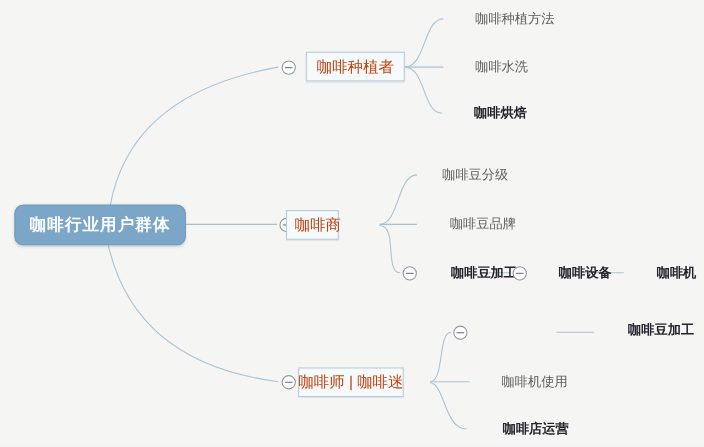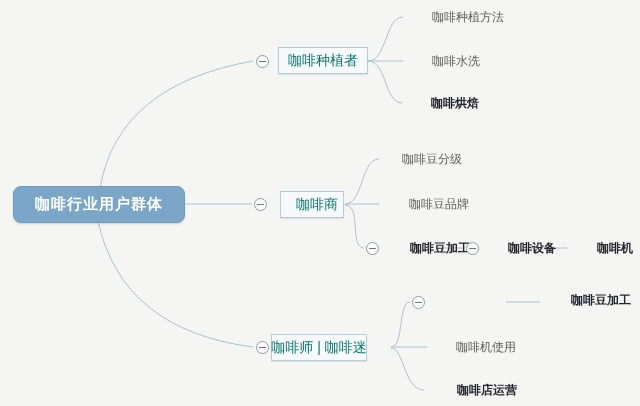--- a/index.html
+++ b/index.html
@@ -3,36 +3,36 @@
 <meta charset="utf-8">
 <style>
   html,body{margin:0;padding:0;}
   body{font-family:"Liberation Sans","DejaVu Sans",sans-serif;background:#e9e9e9;}
   #stage{
     position:relative;width:640px;height:406px;background:#f5f5f3;
     overflow:hidden;
   }
   #edges{position:absolute;left:0;top:0;width:640px;height:406px;}
   .rnode{
-    position:absolute;left:13px;top:186px;width:172px;height:37px;
+    position:absolute;left:13px;top:186px;width:156px;height:37px;
     background:#7ba6c8;border:1px solid #6f9bbd;border-radius:8px;
     display:flex;align-items:center;justify-content:center;
     color:#ffffff;font-size:15px;font-weight:bold;letter-spacing:1px;
     box-sizing:border-box;box-shadow:0 1px 2px rgba(80,110,140,.25);
     cursor:default;white-space:nowrap;
   }
   .bnode{
     position:absolute;height:27px;
     background:#f7fafc;border:1px solid #b7cbd8;border-radius:0;
     display:flex;align-items:center;justify-content:center;
-    color:#0f766e;font-size:14px;box-sizing:border-box;
+    color:#c2410c;font-size:14px;box-sizing:border-box;
     box-shadow:0 1px 1px rgba(120,150,170,.18);white-space:nowrap;
   }
   #b1{left:278px;top:47px;width:90px;}
-  #b2{left:280px;top:191px;width:64px;padding-left:10px;}
+  #b2{left:260px;top:191px;width:48px;padding-left:10px;}
   #b3{left:271px;top:334px;width:96px;}
   .leaf{
     position:absolute;transform:translateY(-50%);
     font-size:12px;white-space:nowrap;cursor:default;padding-left:24px;
   }
   .leaf.reg{color:#5c5c5c;}
   .leaf.bold{color:#24242e;font-weight:bold;}
   .cbtn{
     position:absolute;width:13px;height:13px;border-radius:50%;
     background:#ffffff;border:1px solid #8f9aa3;box-sizing:border-box;

